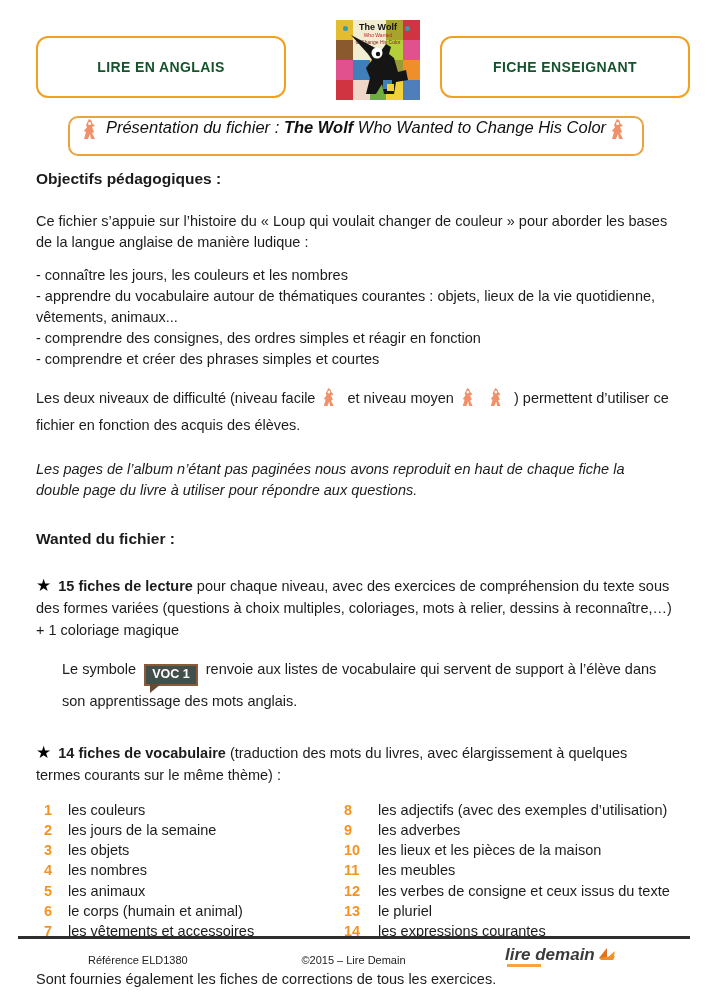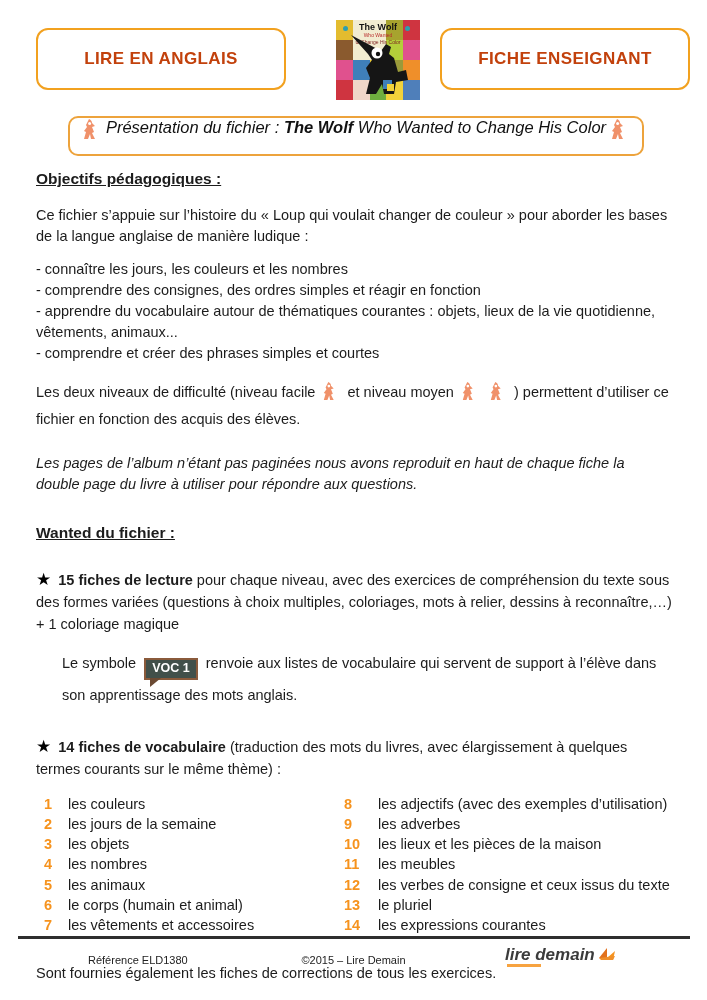--- a/index.html
+++ b/index.html
@@ -2,23 +2,23 @@
 <html><head>
 <meta charset="utf-8">
 <style>
   html,body{margin:0;padding:0;background:#ffffff;}
   .page{
     position:relative; width:707px; height:1000px; background:#fff;
     font-family:"Liberation Sans", sans-serif; color:#1c1c1c; overflow:hidden;
   }
   
   .hdr-box{
-    position:absolute; top:28px; height:58px; border:2px solid #F2A11F; border-radius:12px;
+    position:absolute; top:36px; height:58px; border:2px solid #F2A11F; border-radius:12px;
     background:#fff; display:flex; align-items:center; justify-content:center;
-    font-weight:bold; font-size:17px; letter-spacing:.4px; color:#c2410c;
+    font-weight:bold; font-size:14px; letter-spacing:.4px; color:#14532d;
   }
   .hdr-box.left{left:36px; width:246px;}
   .hdr-box.right{left:440px; width:246px;}
   .cover{position:absolute; left:336px; top:20px; width:84px; height:80px;}
   .cover-grid{position:absolute; inset:0; display:grid; grid-template-columns:repeat(5,1fr); grid-template-rows:repeat(4,1fr);}
   .cover-grid div{width:100%; height:100%;}
   .cover-title{position:absolute; top:3px; left:0; right:0; text-align:center; font-weight:bold; font-size:9px; color:#111; line-height:1;}
   .cover-sub{position:absolute; top:13px; left:0; right:0; text-align:center; font-size:5px; color:#b82c2c; line-height:1;}
   .cover-sub2{position:absolute; top:20px; left:0; right:0; text-align:center; font-size:5px; color:#7c1f1f; line-height:1;}
   .cover-dot{position:absolute; width:5px; height:5px; border-radius:50%; background:#2e9fae;}
@@ -27,23 +27,23 @@
   .banner{
     position:absolute; left:68px; top:116px; width:576px; height:40px;
     border:2px solid #EDA33C; border-radius:10px; background:#fff;
     display:flex; align-items:flex-start; justify-content:space-between; padding:0 12px; box-sizing:border-box;
   }
   .banner-text{font-style:italic; font-size:16.5px; color:#111; white-space:nowrap;}
   .banner-text b{font-weight:bold;}
   .wolf-ic{display:inline-block; vertical-align:-6px;}
   
   .body{position:absolute; left:36px; top:168px; width:636px; font-size:14.5px; line-height:21px;}
-  .h-ul{font-weight:bold; font-size:15.5px; text-decoration:underline; margin:0;}
+  .h-ul{font-weight:bold; font-size:15.5px; margin:0;}
   p{margin:0;}
-  .intro{margin-top:16px;}
+  .intro{margin-top:22px;}
   .bullets{margin-top:12px;}
   .levels{margin-top:15px; line-height:27px;}
   .levels .wolf-ic{margin:0 3px;}
   .note{margin-top:20px; font-style:italic;}
   .h2{margin-top:27px;}
   .star-p{margin-top:26px; line-height:22px;}
   .star{font-size:17px; margin-right:7px; color:#000;}
   .voc-p{margin-top:13px; line-height:30px;margin-left:26px;}
   .voc-badge{
     position:relative; display:inline-block; background:#41504A; border:2px solid #8A5A3B;
@@ -133,22 +133,22 @@
   </div>
 
   <div class="body">
 
     <p class="h-ul">Objectifs pédagogiques :</p>
 
     <p class="intro">Ce fichier s’appuie sur l’histoire du « Loup qui voulait changer de couleur » pour aborder les bases de la langue anglaise de manière ludique :</p>
 
     <div class="bullets">
       <p>- connaître les jours, les couleurs et les nombres</p>
+      <p>- apprendre du vocabulaire autour de thématiques courantes : objets, lieux de la vie quotidienne, vêtements, animaux...</p>
       <p>- comprendre des consignes, des ordres simples et réagir en fonction</p>
-      <p>- apprendre du vocabulaire autour de thématiques courantes : objets, lieux de la vie quotidienne, vêtements, animaux...</p>
       <p>- comprendre et créer des phrases simples et courtes</p>
     </div>
 
     <p class="levels">
       <span>Les deux niveaux de difficulté (niveau facile</span>
       <svg class="wolf-ic" width="18" height="22" viewBox="0 0 20 22">
         <path d="M7 0 C9 1 10 2 10 4 L13 7 L10 8 L12 13 L10 14 L13 20 L9 20 L8 15 L6 20 L2 20 L4 13 L2 12 L5 8 L4 6 Z" fill="#F0916A"></path>
         <circle cx="7.6" cy="4.4" r="1.5" fill="#fff"></circle>
       </svg>
       <span>et niveau moyen</span>

